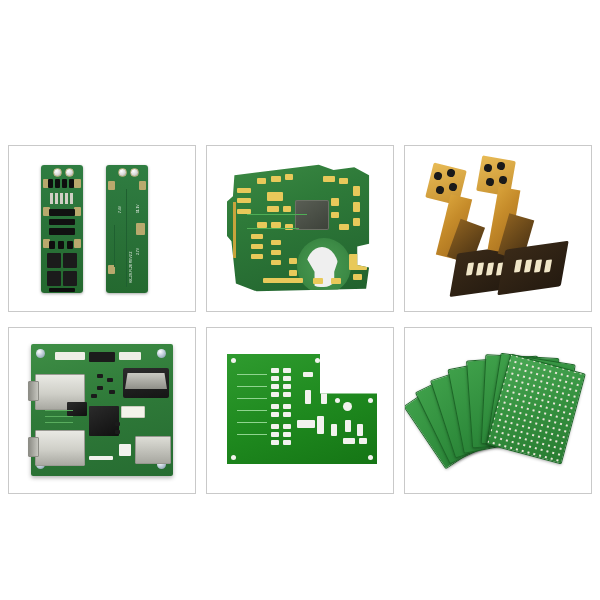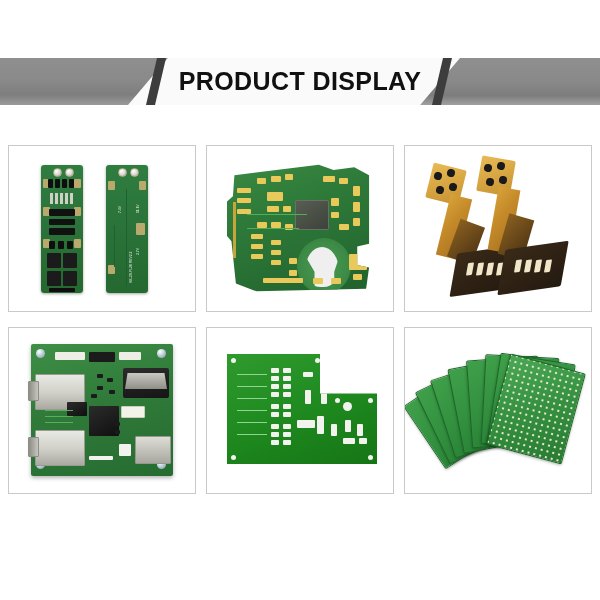--- a/index.html
+++ b/index.html
@@ -130,28 +130,20 @@
   .perf{position:absolute;border-radius:2px;
      background:linear-gradient(150deg,#3fa04a 0%,#2f8c3c 55%,#23762f 100%);
      box-shadow:0 1px 3px rgba(0,0,0,.3);border:1px solid #1d6627;}
   .perfholes{position:absolute;inset:0;}
 </style>
 </head>
 <body>
 
 <div class="page">
 
-  <div class="banner">
-    <div class="banner-left-grad"></div>
-    <div class="banner-right-grad"></div>
-    <div class="banner-center"></div>
-    <div class="slash left"></div>
-    <div class="slash right"></div>
-    <div class="banner-title">PRODUCT DISPLAY</div>
-  </div>
 
   <div class="grid">
 
     <div class="cell">
       <div class="stage">
         <div class="scene">
 
           <div class="bms a">
             <div class="padL" style="left:2px;top:14px;width:7px;height:9px;"></div>
             <div class="padL" style="left:2px;top:42px;width:7px;height:9px;"></div>

